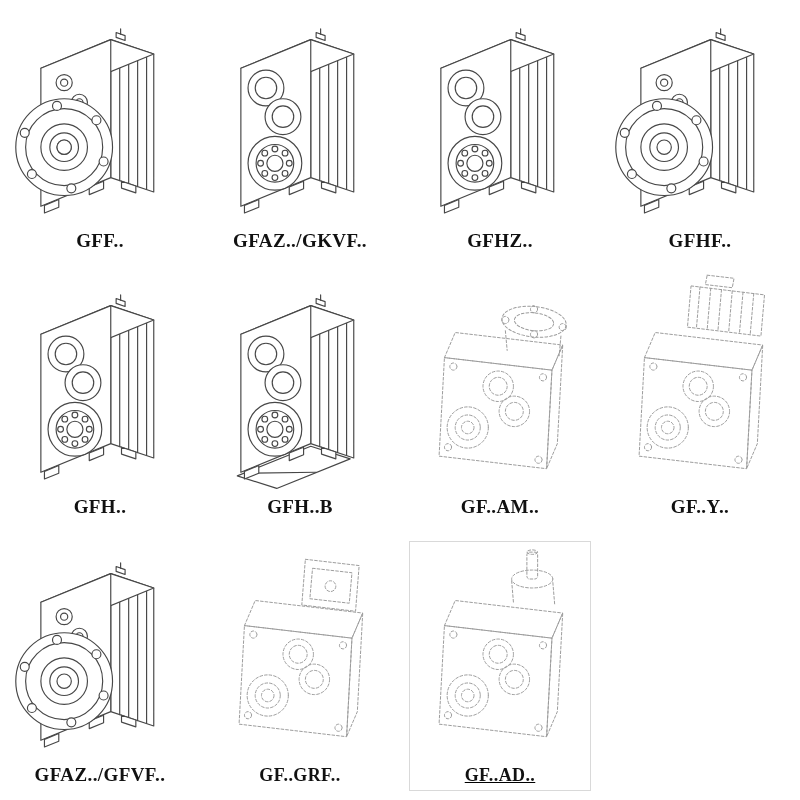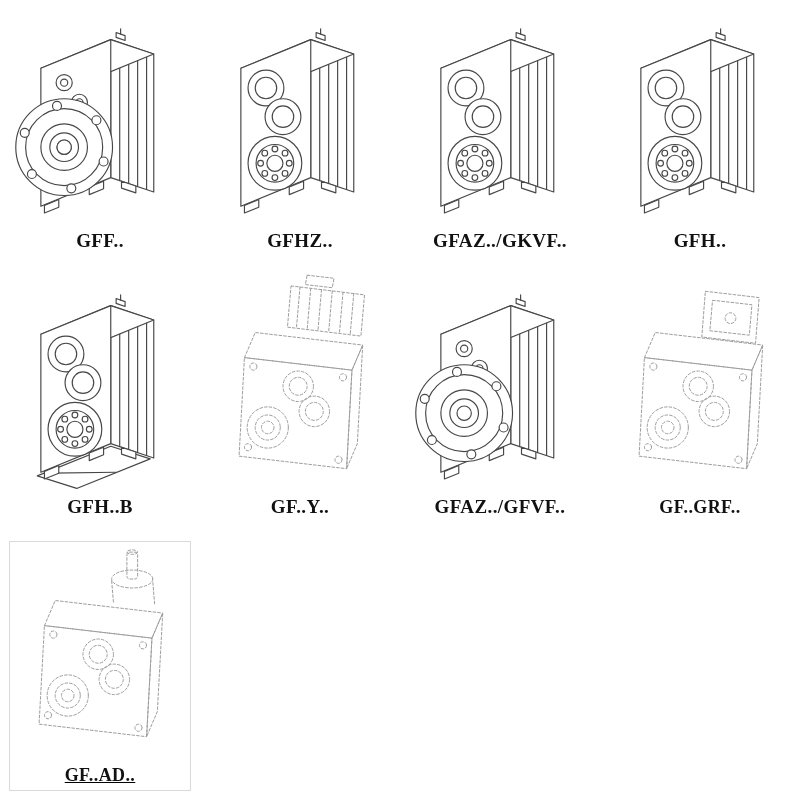--- a/index.html
+++ b/index.html
@@ -210,49 +210,64 @@
         <use href="#g-shaft"></use>
     </svg>
     <figcaption class="label">GFF..</figcaption>
   </figure>
 
   <figure class="cell">
     <svg class="drawing solid" viewBox="0 0 200 250">
       <use href="#g-housing"></use>
         <use href="#g-bore"></use>
     </svg>
+    <figcaption class="label">GFAZ../GKVF..</figcaption>
+  </figure>
+
+  <figure class="cell">
+    <svg class="drawing solid" viewBox="0 0 200 250">
+      <use href="#g-housing"></use>
+        <use href="#g-bore"></use>
+    </svg>
     <figcaption class="label">GFHZ..</figcaption>
   </figure>
 
   <figure class="cell">
     <svg class="drawing solid" viewBox="0 0 200 250">
       <use href="#g-housing"></use>
-        <use href="#g-bore"></use>
-    </svg>
-    <figcaption class="label">GFAZ../GKVF..</figcaption>
-  </figure>
-
+        <use href="#g-topcircles"></use>
+        <use href="#g-flange"></use>
+    </svg>
+    <figcaption class="label">GFHF..</figcaption>
+  </figure>
 
   <figure class="cell">
     <svg class="drawing solid" viewBox="0 0 200 250">
       <use href="#g-housing"></use>
         <use href="#g-bore"></use>
     </svg>
     <figcaption class="label">GFH..</figcaption>
   </figure>
 
   <figure class="cell">
     <svg class="drawing solid" viewBox="0 0 200 250">
       <use href="#g-base"></use>
         <use href="#g-housing"></use>
         <use href="#g-bore"></use>
     </svg>
     <figcaption class="label">GFH..B</figcaption>
   </figure>
 
+  <figure class="cell">
+    <svg class="drawing dashed" viewBox="0 0 200 250">
+      <use href="#g-tilt"></use>
+        <use href="#g-att-flange"></use>
+    </svg>
+    <figcaption class="label">GF..AM..</figcaption>
+  </figure>
 
   <figure class="cell">
     <svg class="drawing dashed" viewBox="0 0 200 250">
       <use href="#g-tilt"></use>
         <use href="#g-att-motor"></use>
     </svg>
     <figcaption class="label">GF..Y..</figcaption>
   </figure>
 
   <figure class="cell">

